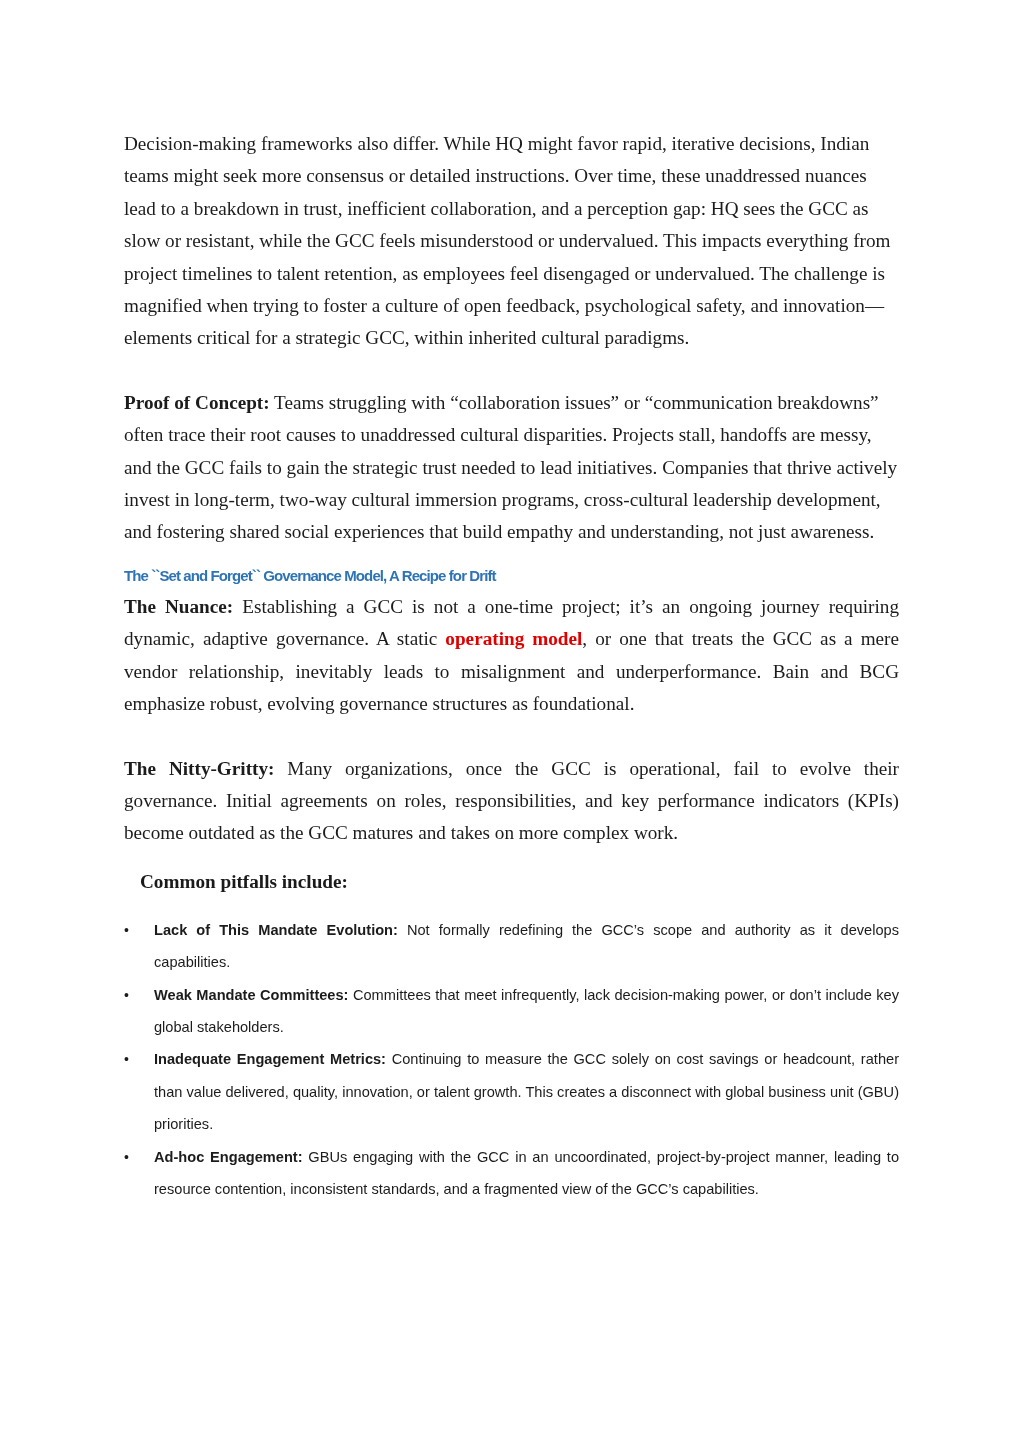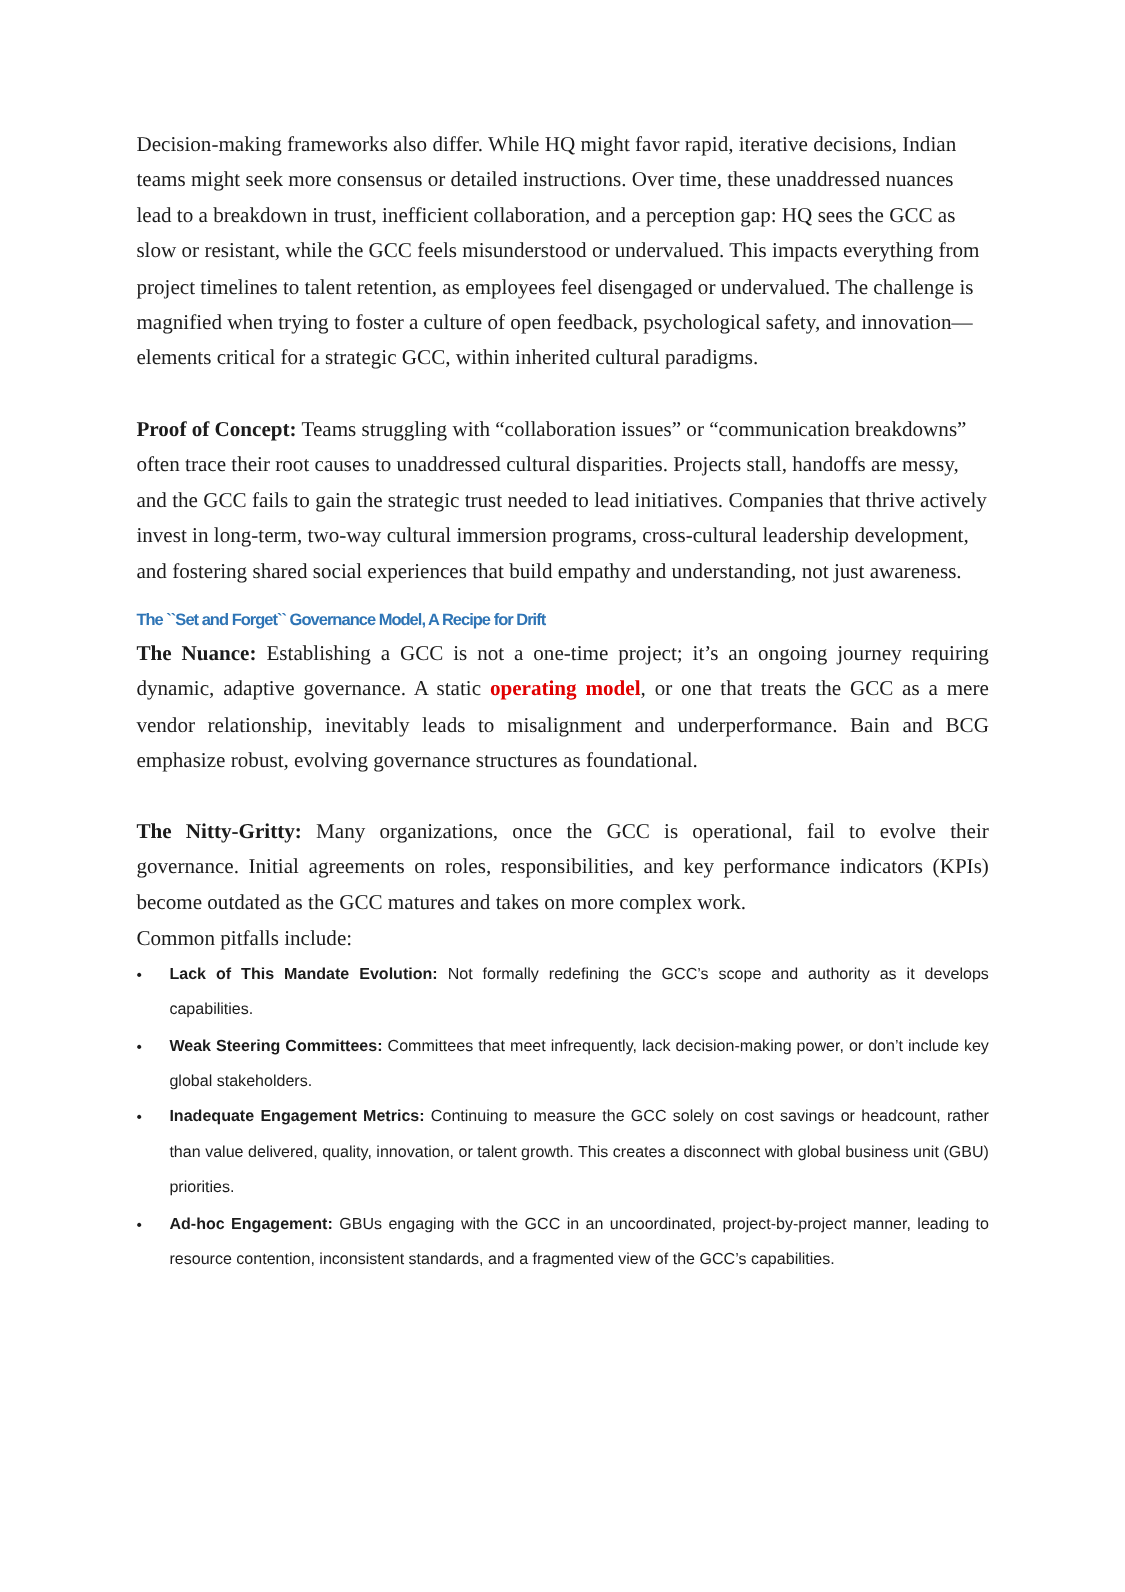--- a/index.html
+++ b/index.html
@@ -10,21 +10,21 @@
     body {
       width: 1023px;
       height: 1447px;
       position: relative;
       overflow: hidden;
       color: #1a1a1a;
     }
     .page {
       position: absolute;
       left: 124px;
-      top: 116px;
+      top: 128px;
       width: 775px;
     }
     .para {
       font-family: "Liberation Serif", serif;
       font-size: 19.2px;
       line-height: 32.4px;
       margin: 0;
       color: #1c1c1c;
     }
     .justify { text-align: justify; }
@@ -39,24 +39,24 @@
       margin: 12px 0 0 0;
       line-height: 30px;
     }
     .red-link {
       color: #e00000;
       font-weight: bold;
       font-family: Liberation Serif, serif;
     }
     .pitfall-title {
       font-family: "Liberation Serif", serif;
-      font-weight: normal;
+      font-weight: bold;
       font-size: 19.2px;
       line-height: 32px;
-      margin: 0;
+      margin: 16px;
     }
     ul.bullets {
       list-style: none;
       margin: 0;
       padding: 0;
     }
     ul.bullets li {
       position: relative;
       padding-left: 30px;
       font-family: "Liberation Sans", sans-serif;
@@ -94,21 +94,21 @@
 
   <p class="pitfall-title">Common pitfalls include:</p>
 
   <ul class="bullets">
     <li>
       <span class="bullet">•</span>
       <b>Lack of This Mandate Evolution:</b><span> Not formally redefining the GCC’s scope and authority as it develops capabilities.</span>
     </li>
     <li>
       <span class="bullet">•</span>
-      <b>Weak Steering Committees:</b><span> Committees that meet infrequently, lack decision-making power, or don’t include key global stakeholders.</span>
+      <b>Weak Mandate Committees:</b><span> Committees that meet infrequently, lack decision-making power, or don’t include key global stakeholders.</span>
     </li>
     <li>
       <span class="bullet">•</span>
       <b>Inadequate Engagement Metrics:</b><span> Continuing to measure the GCC solely on cost savings or headcount, rather than value delivered, quality, innovation, or talent growth. This creates a disconnect with global business unit (GBU) priorities.</span>
     </li>
     <li>
       <span class="bullet">•</span>
       <b>Ad-hoc Engagement:</b><span> GBUs engaging with the GCC in an uncoordinated, project-by-project manner, leading to resource contention, inconsistent standards, and a fragmented view of the GCC’s capabilities.</span>
     </li>
   </ul>

